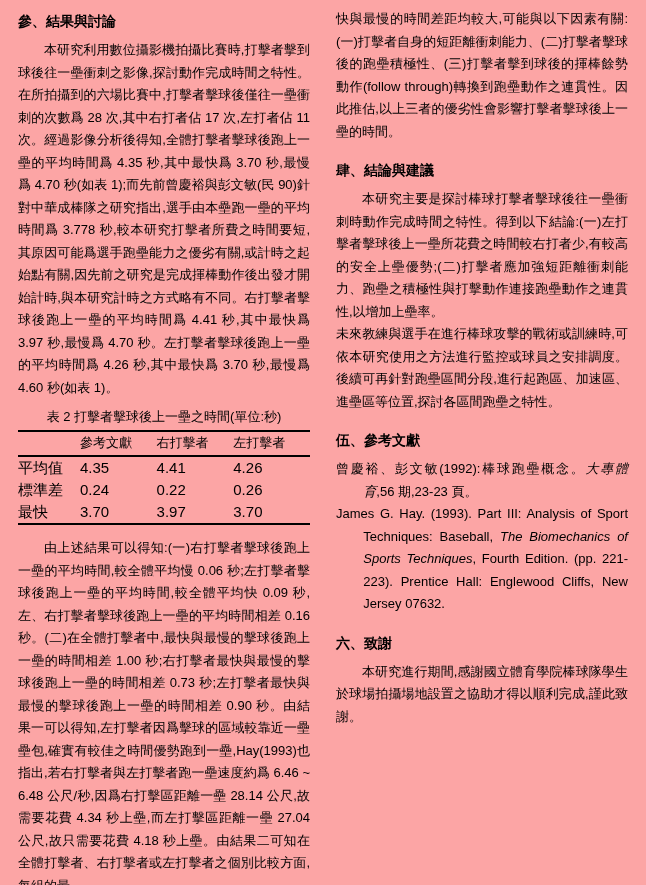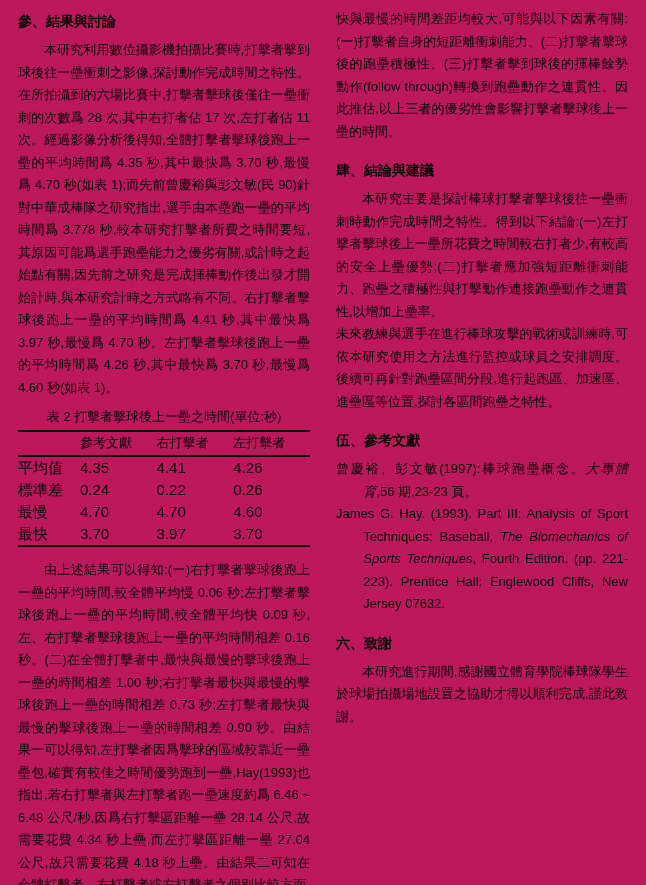--- a/index.html
+++ b/index.html
@@ -3,21 +3,21 @@
 <meta charset="utf-8">
 <style>
   html,body{margin:0;padding:0;background:#ffffff;}
   body{
     width:646px;height:885px;overflow:hidden;color:#000;
     font-family:"Liberation Sans","DejaVu Sans",sans-serif;
   }
   .page{
     box-sizing:border-box;width:646px;height:885px;
     padding:8px 18px 0 18px;display:flex;gap:26px;overflow:hidden;
-    background:#be185d;
+    background:#fca5a5;
   }
   .col{flex:0 0 292px;width:292px;font-size:13px;line-height:22.5px;text-align:justify;}
   h2.sec{font-size:14px;font-weight:bold;margin:16px 0 7px 0;line-height:22px;text-align:left;}
   h2.sec.first{margin-top:2px;}
   p{margin:0;}
   p.indent{text-indent:2em;}
   p.noindent{text-indent:0;}
   p.after-table{margin-top:12px;}
   .table-caption{text-align:center;margin:7px 0 2px 0;font-size:13px;line-height:22px;}
   table.results{
@@ -63,26 +63,20 @@
           <td>4.41</td>
           <td>4.26</td>
         </tr>
         <tr>
           <td>標準差</td>
           <td>0.24</td>
           <td>0.22</td>
           <td>0.26</td>
         </tr>
         <tr>
-          <td>最慢</td>
-          <td>4.70</td>
-          <td>4.70</td>
-          <td>4.60</td>
-        </tr>
-        <tr>
           <td>最快</td>
           <td>3.70</td>
           <td>3.97</td>
           <td>3.70</td>
         </tr>
       </tbody>
     </table>
 
     <p class="indent after-table">由上述結果可以得知:(一)右打擊者擊球後跑上一壘的平均時間,較全體平均慢 0.06 秒;左打擊者擊球後跑上一壘的平均時間,較全體平均快 0.09 秒,左、右打擊者擊球後跑上一壘的平均時間相差 0.16 秒。(二)在全體打擊者中,最快與最慢的擊球後跑上一壘的時間相差 1.00 秒;右打擊者最快與最慢的擊球後跑上一壘的時間相差 0.73 秒;左打擊者最快與最慢的擊球後跑上一壘的時間相差 0.90 秒。由結果一可以得知,左打擊者因爲擊球的區域較靠近一壘壘包,確實有較佳之時間優勢跑到一壘,Hay(1993)也指出,若右打擊者與左打擊者跑一壘速度約爲 6.46 ~ 6.48 公尺/秒,因爲右打擊區距離一壘 28.14 公尺,故需要花費 4.34 秒上壘,而左打擊區距離一壘 27.04 公尺,故只需要花費 4.18 秒上壘。由結果二可知在全體打擊者、右打擊者或左打擊者之個別比較方面,每組的最</p>
   </div>
@@ -90,21 +84,21 @@
   <div class="col">
     <p class="noindent">快與最慢的時間差距均較大,可能與以下因素有關:(一)打擊者自身的短距離衝刺能力、(二)打擊者擊球後的跑壘積極性、(三)打擊者擊到球後的揮棒餘勢動作(follow through)轉換到跑壘動作之連貫性。因此推估,以上三者的優劣性會影響打擊者擊球後上一壘的時間。</p>
 
     <h2 class="sec">肆、結論與建議</h2>
     <p class="indent">本研究主要是探討棒球打擊者擊球後往一壘衝刺時動作完成時間之特性。得到以下結論:(一)左打擊者擊球後上一壘所花費之時間較右打者少,有較高的安全上壘優勢;(二)打擊者應加強短距離衝刺能力、跑壘之積極性與打擊動作連接跑壘動作之連貫性,以增加上壘率。</p>
     <p class="noindent">未來教練與選手在進行棒球攻擊的戰術或訓練時,可依本研究使用之方法進行監控或球員之安排調度。後續可再針對跑壘區間分段,進行起跑區、加速區、進壘區等位置,探討各區間跑壘之特性。</p>
 
     <h2 class="sec">伍、參考文獻</h2>
     <div class="ref-list">
       <div class="ref">
-        <span>曾慶裕、彭文敏(1997):棒球跑壘概念。</span><span class="italic">大專體育</span><span>,56 期,23-23 頁。</span>
+        <span>曾慶裕、彭文敏(1992):棒球跑壘概念。</span><span class="italic">大專體育</span><span>,56 期,23-23 頁。</span>
       </div>
       <div class="ref">
         <span>James G. Hay. (1993). Part III: Analysis of Sport Techniques: Baseball, </span><span class="italic">The Biomechanics of Sports Techniques</span><span>, Fourth Edition. (pp. 221-223). Prentice Hall: Englewood Cliffs, New Jersey 07632.</span>
       </div>
     </div>
 
     <h2 class="sec">六、致謝</h2>
     <p class="indent">本研究進行期間,感謝國立體育學院棒球隊學生於球場拍攝場地設置之協助才得以順利完成,謹此致謝。</p>
   </div>
 

